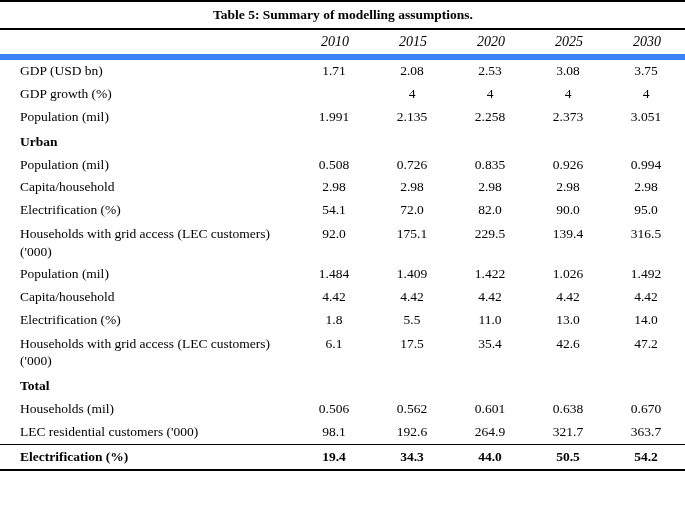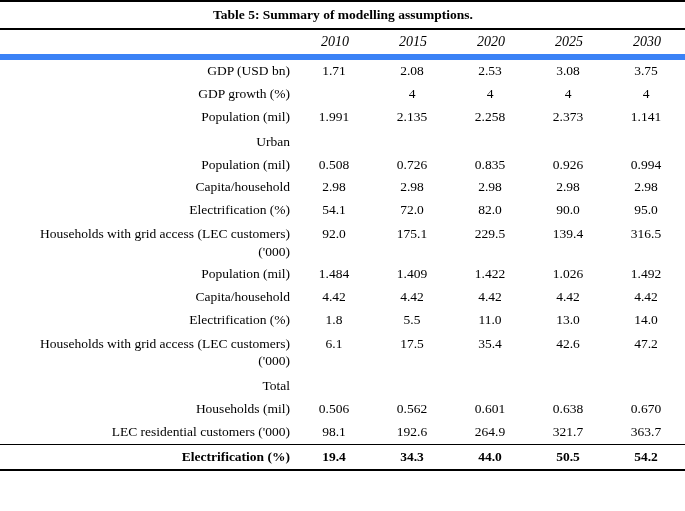--- a/index.html
+++ b/index.html
@@ -47,28 +47,28 @@
   }
   thead th.label-head {
     text-align: left;
   }
   tbody td {
     padding: 3px 6px 3px 4px;
     vertical-align: top;
     line-height: 1.25;
   }
   tbody td.label {
-    text-align: right;
+    text-align: left;
     padding-left: 20px;
   }
   tbody td.num {
     text-align: center;
   }
   tr.section td.label {
-    font-weight: normal;
+    font-weight: bold;
     margin-left: 32px;
   }
   tr.section td {
     padding-top: 5px;
     padding-bottom: 3px;
   }
   tr.lastrow td {
     font-weight: bold;
     border-top: 1px solid #000;
     border-bottom: 2px solid #000;
@@ -119,21 +119,21 @@
           <td class="num">4</td>
           <td class="num">4</td>
           <td class="num">4</td>
         </tr>
         <tr>
           <td class="label">Population (mil)</td>
           <td class="num">1.991</td>
           <td class="num">2.135</td>
           <td class="num">2.258</td>
           <td class="num">2.373</td>
-          <td class="num">1.141</td>
+          <td class="num">3.051</td>
         </tr>
         <tr class="section">
           <td class="label">Urban</td>
           <td class="num"></td>
           <td class="num"></td>
           <td class="num"></td>
           <td class="num"></td>
           <td class="num"></td>
         </tr>
         <tr>

